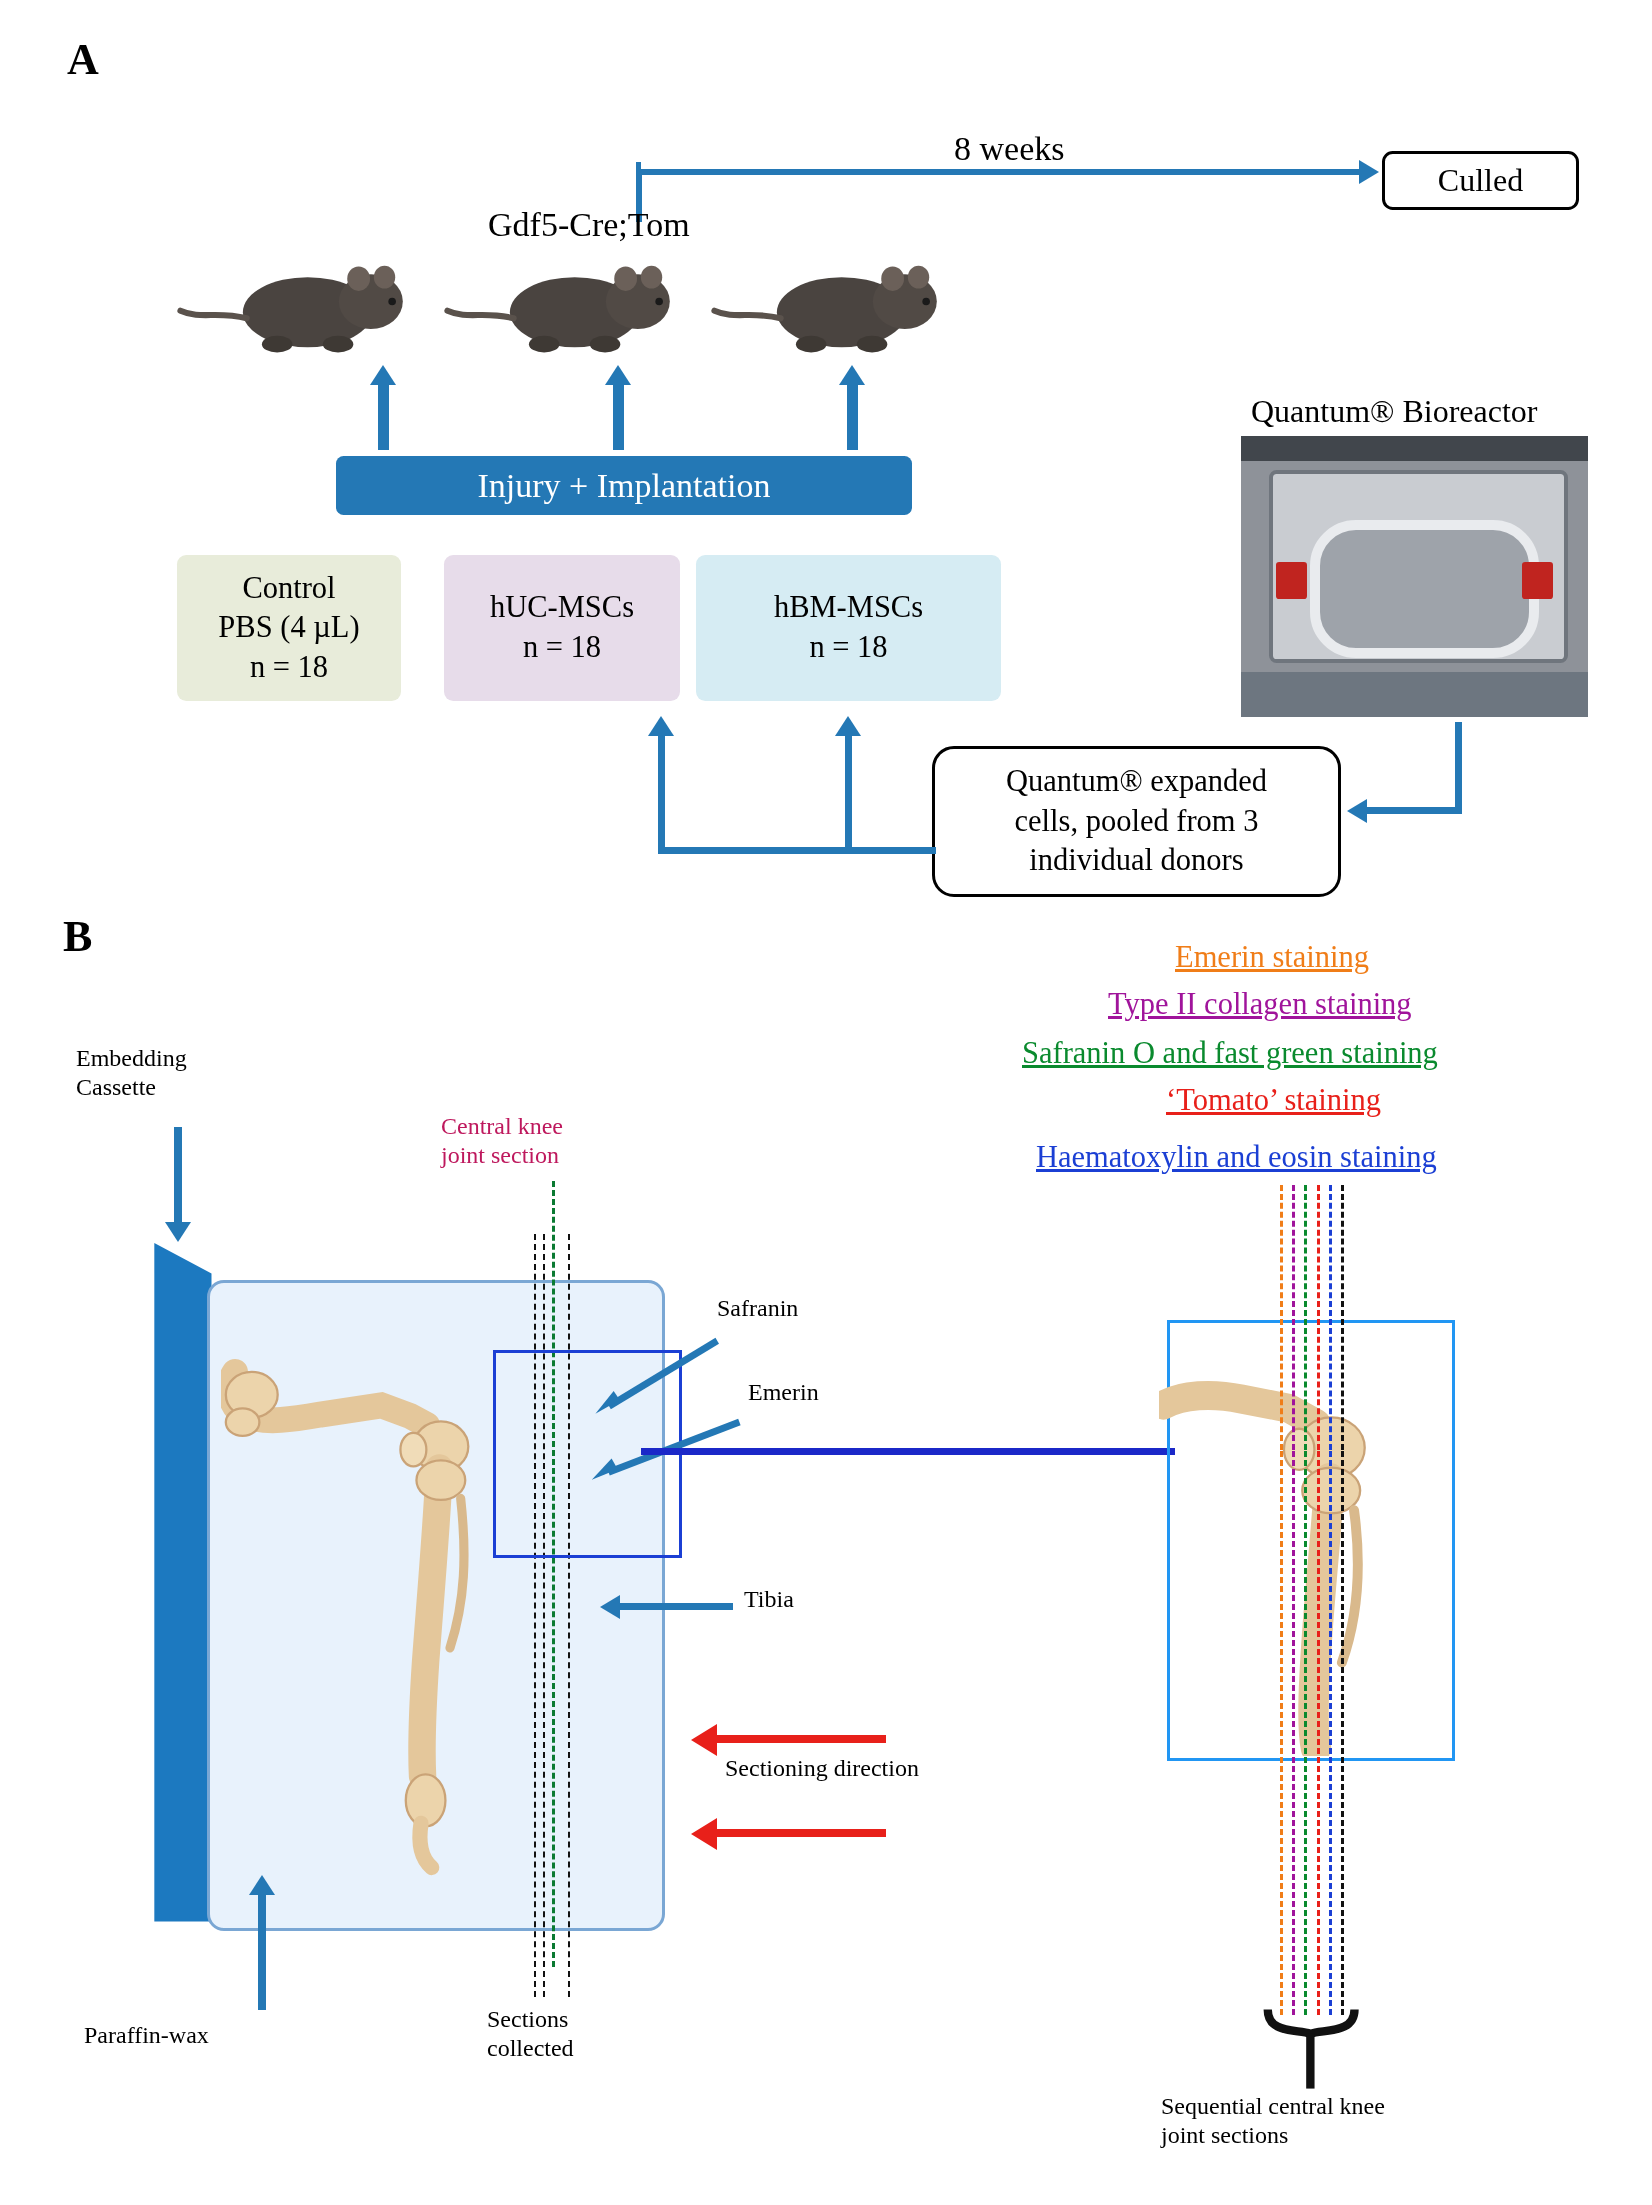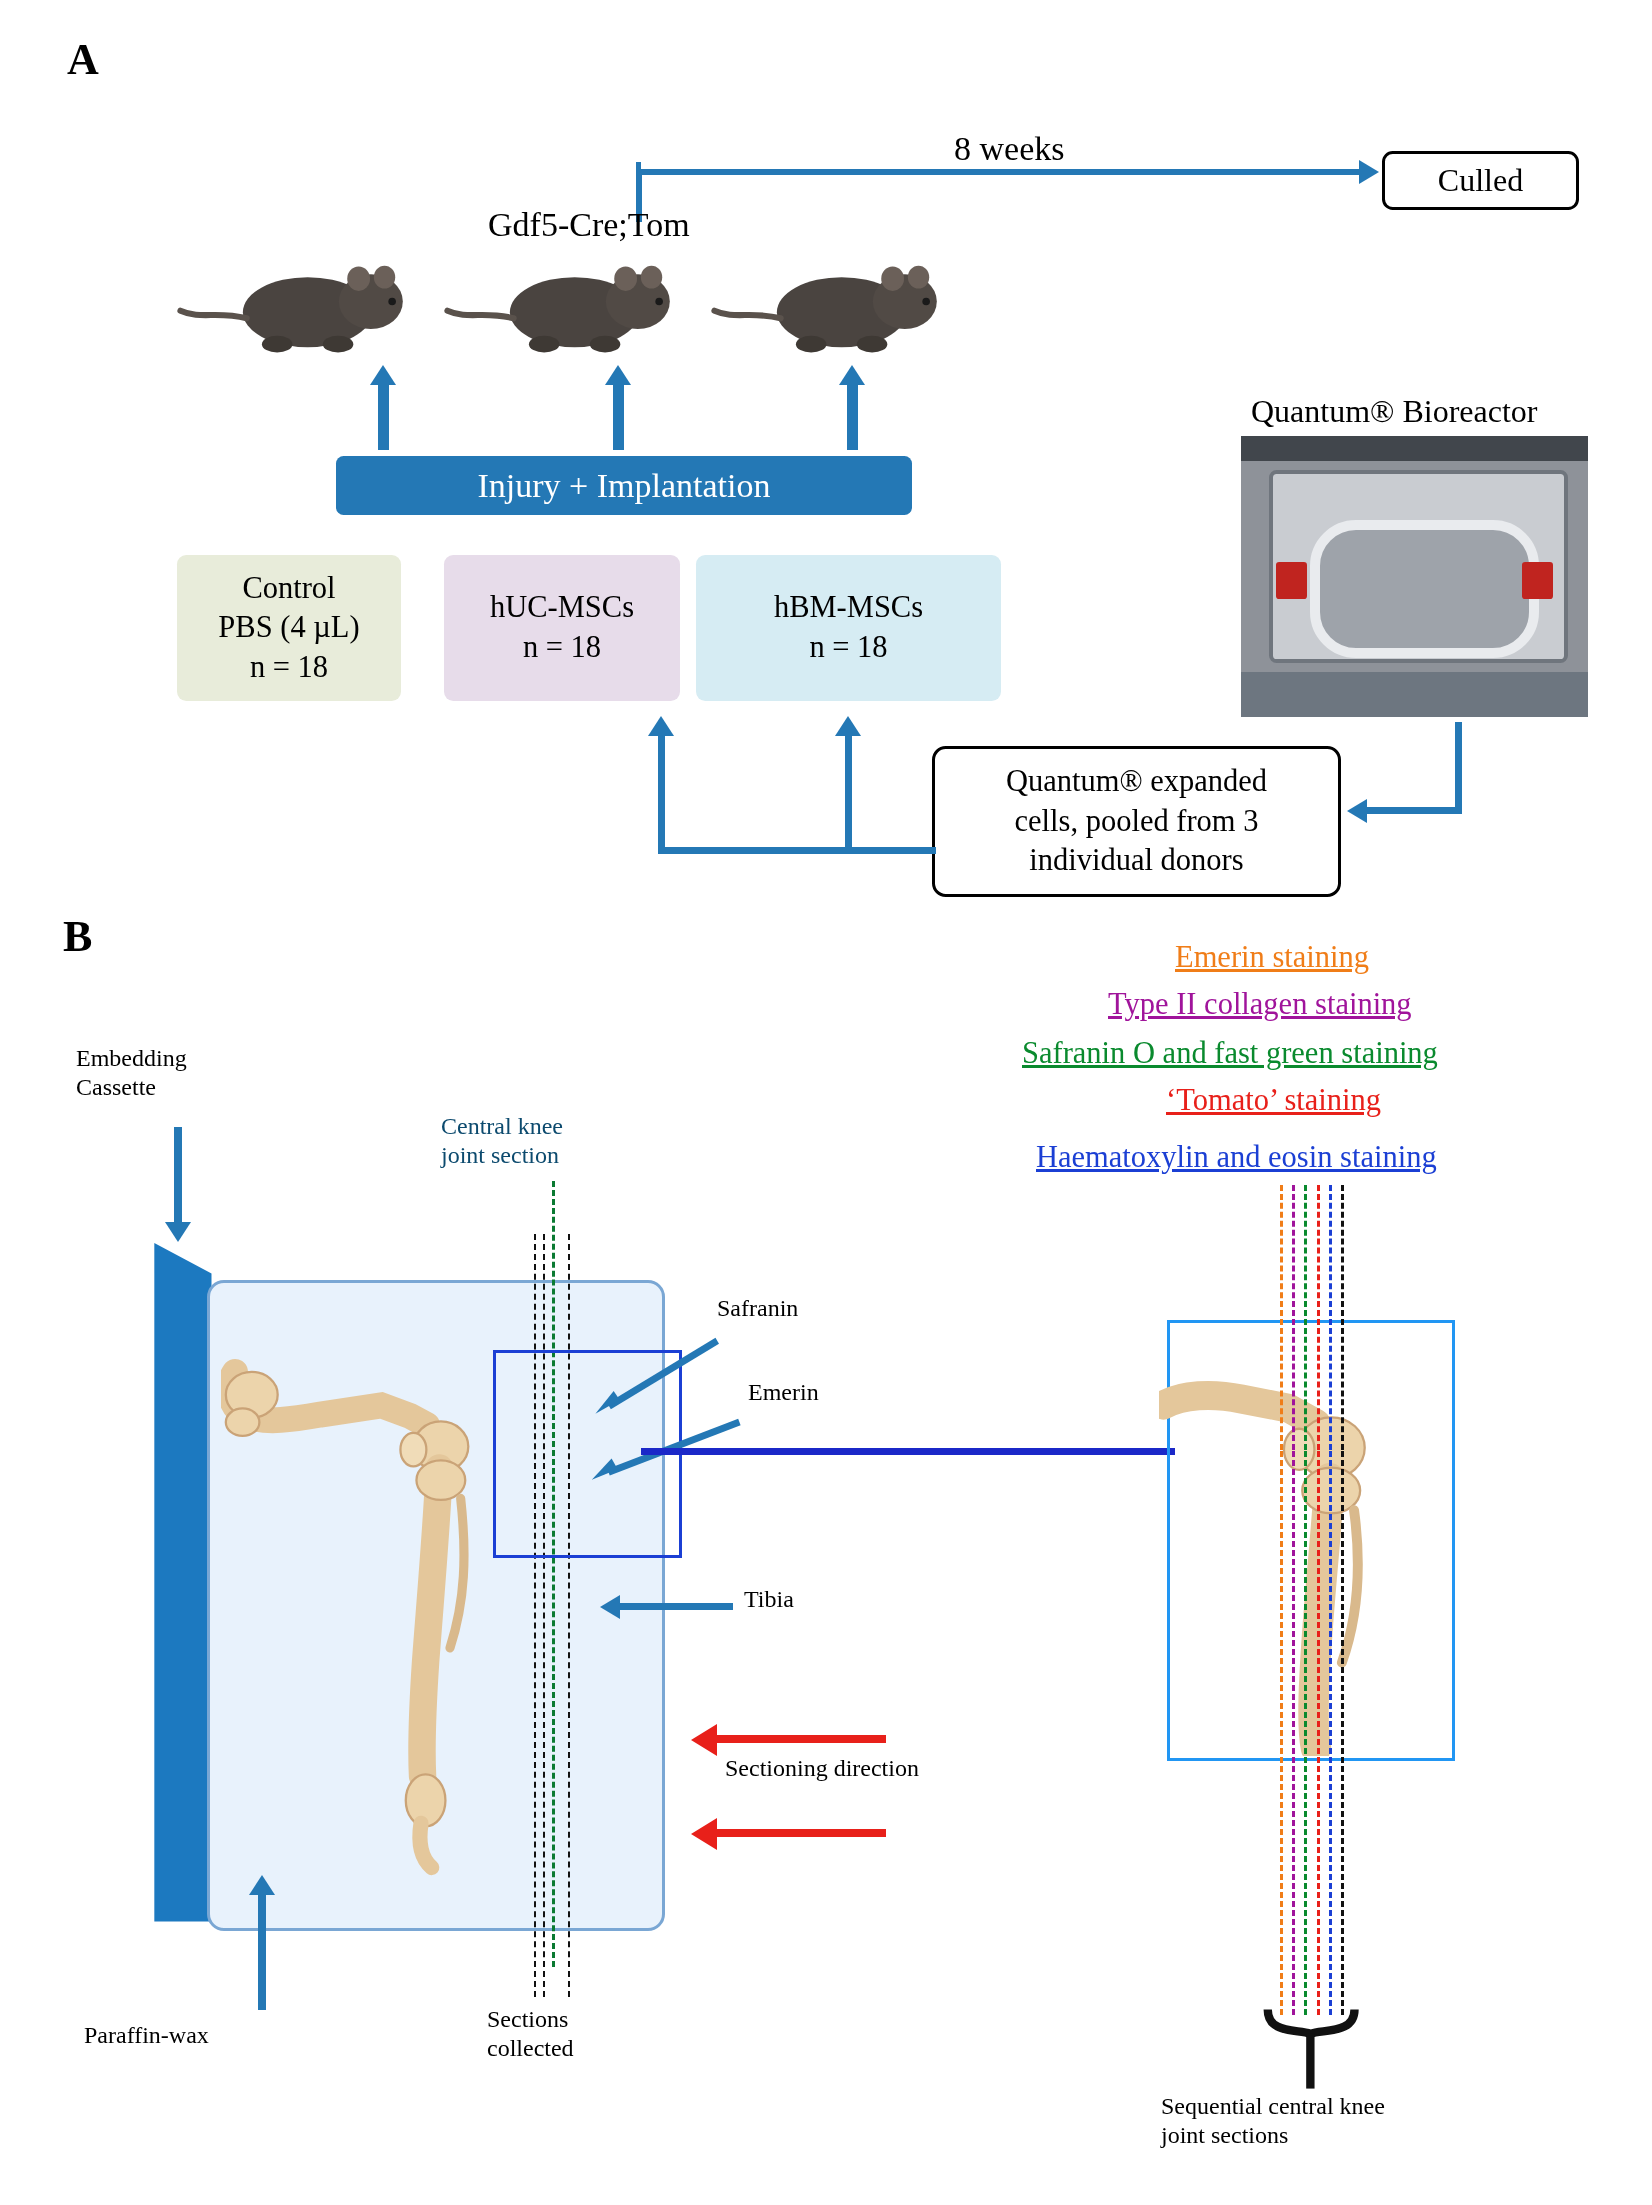--- a/index.html
+++ b/index.html
@@ -292,21 +292,21 @@
 <div class="txt" style="left:1251px; top:392px; font-size:32px;">Quantum® Bioreactor</div>
 <div id="bioreactor" style="left:1241px; top:436px; width:347px; height:281px;">
   <div class="strip"></div>
   <div class="machine"></div>
   <div class="inner-ring"></div>
   <div class="red-l"></div>
   <div class="red-r"></div>
   <div class="base"></div>
 </div>
 
-<div id="quantum-box" style="left:932px; top:746px; width:403px; height:145px;">
+<div id="quantum-box" style="left:932px; top:746px; width:403px; height:145px;border-radius:22px;">
   <span style="white-space:pre-line;">Quantum® expanded
 cells, pooled from 3
 individual donors</span>
 </div>
 
 <div class="arrow-line" style="left:1455px; top:722px; width:6.9px; height:92px;"></div>
 <div class="arrow-line" style="left:1367px; top:807px; width:95px; height:6.9px;"></div>
 <div class="arrow-head-left" style="left:1347px; top:799px;"></div>
 
 <div class="arrow-line" style="left:658px; top:847px; width:278px; height:6.9px;"></div>
@@ -331,21 +331,21 @@
 <svg class="leg-svg" style="left:139px; top:1243px;" width="84" height="709" viewBox="0 0 110 930">
   <polygon points="20,0 95,40 95,890 20,890" fill="#1c79c0"></polygon>
 </svg>
 
 <div id="wax-block" style="left:207px; top:1280px; width:452px; height:645px;"></div>
 
 <div class="txt" style="left:84px; top:2021px;">Paraffin-wax</div>
 <div class="arrow-line" style="left:258px; top:1892px; width:7.6px; height:118px;"></div>
 <div class="arrow-head-up" style="left:249px; top:1875px;"></div>
 
-<div class="txt" style="left:441px; top:1112px; color:#0c4a6e; white-space:pre-line;">Central knee
+<div class="txt" style="left:441px; top:1112px; color:#be185d; white-space:pre-line;">Central knee
 joint section</div>
 
 <div class="dashed-green" style="left:552px; top:1181px; height:786px;"></div>
 <div class="dashed-black" style="left:534px; top:1234px; height:763px;"></div>
 <div class="dashed-black" style="left:568px; top:1234px; height:763px;"></div>
 <div class="dashed-black" style="left:543px; top:1234px; height:763px;"></div>
 
 <svg class="leg-svg" style="left:221px; top:1349px;" width="397" height="549" viewBox="0 0 520 720">
 
   <path d="M18 30 C6 48 10 78 34 88 C58 98 96 92 130 86 L210 74 L248 88 L270 100" fill="none" stroke="#e4c79b" stroke-width="34" stroke-linecap="round"></path>

